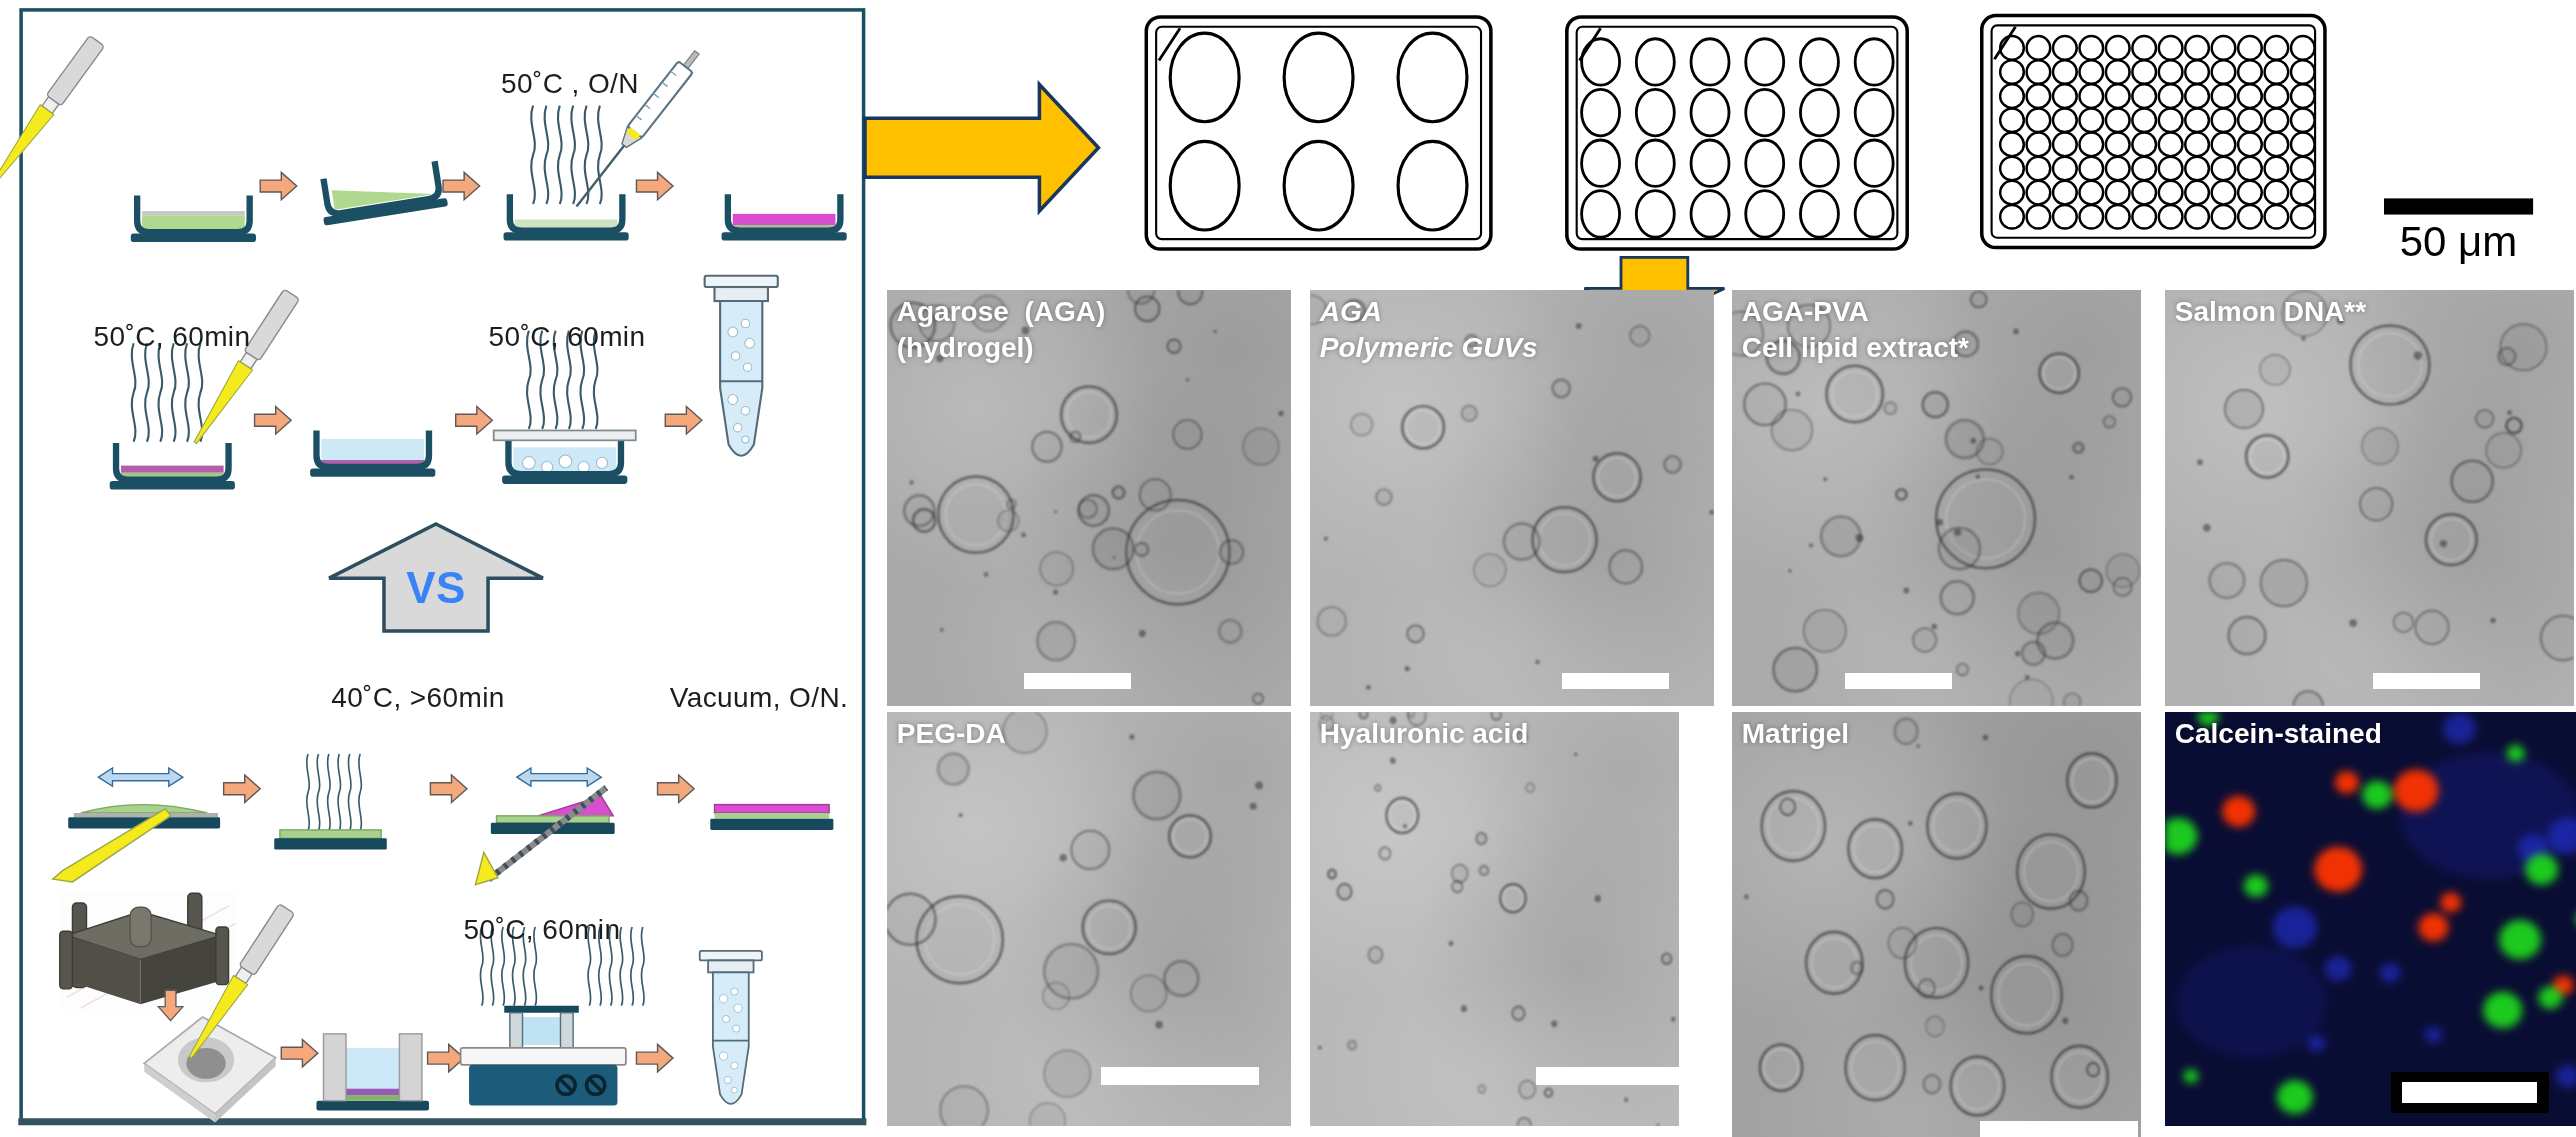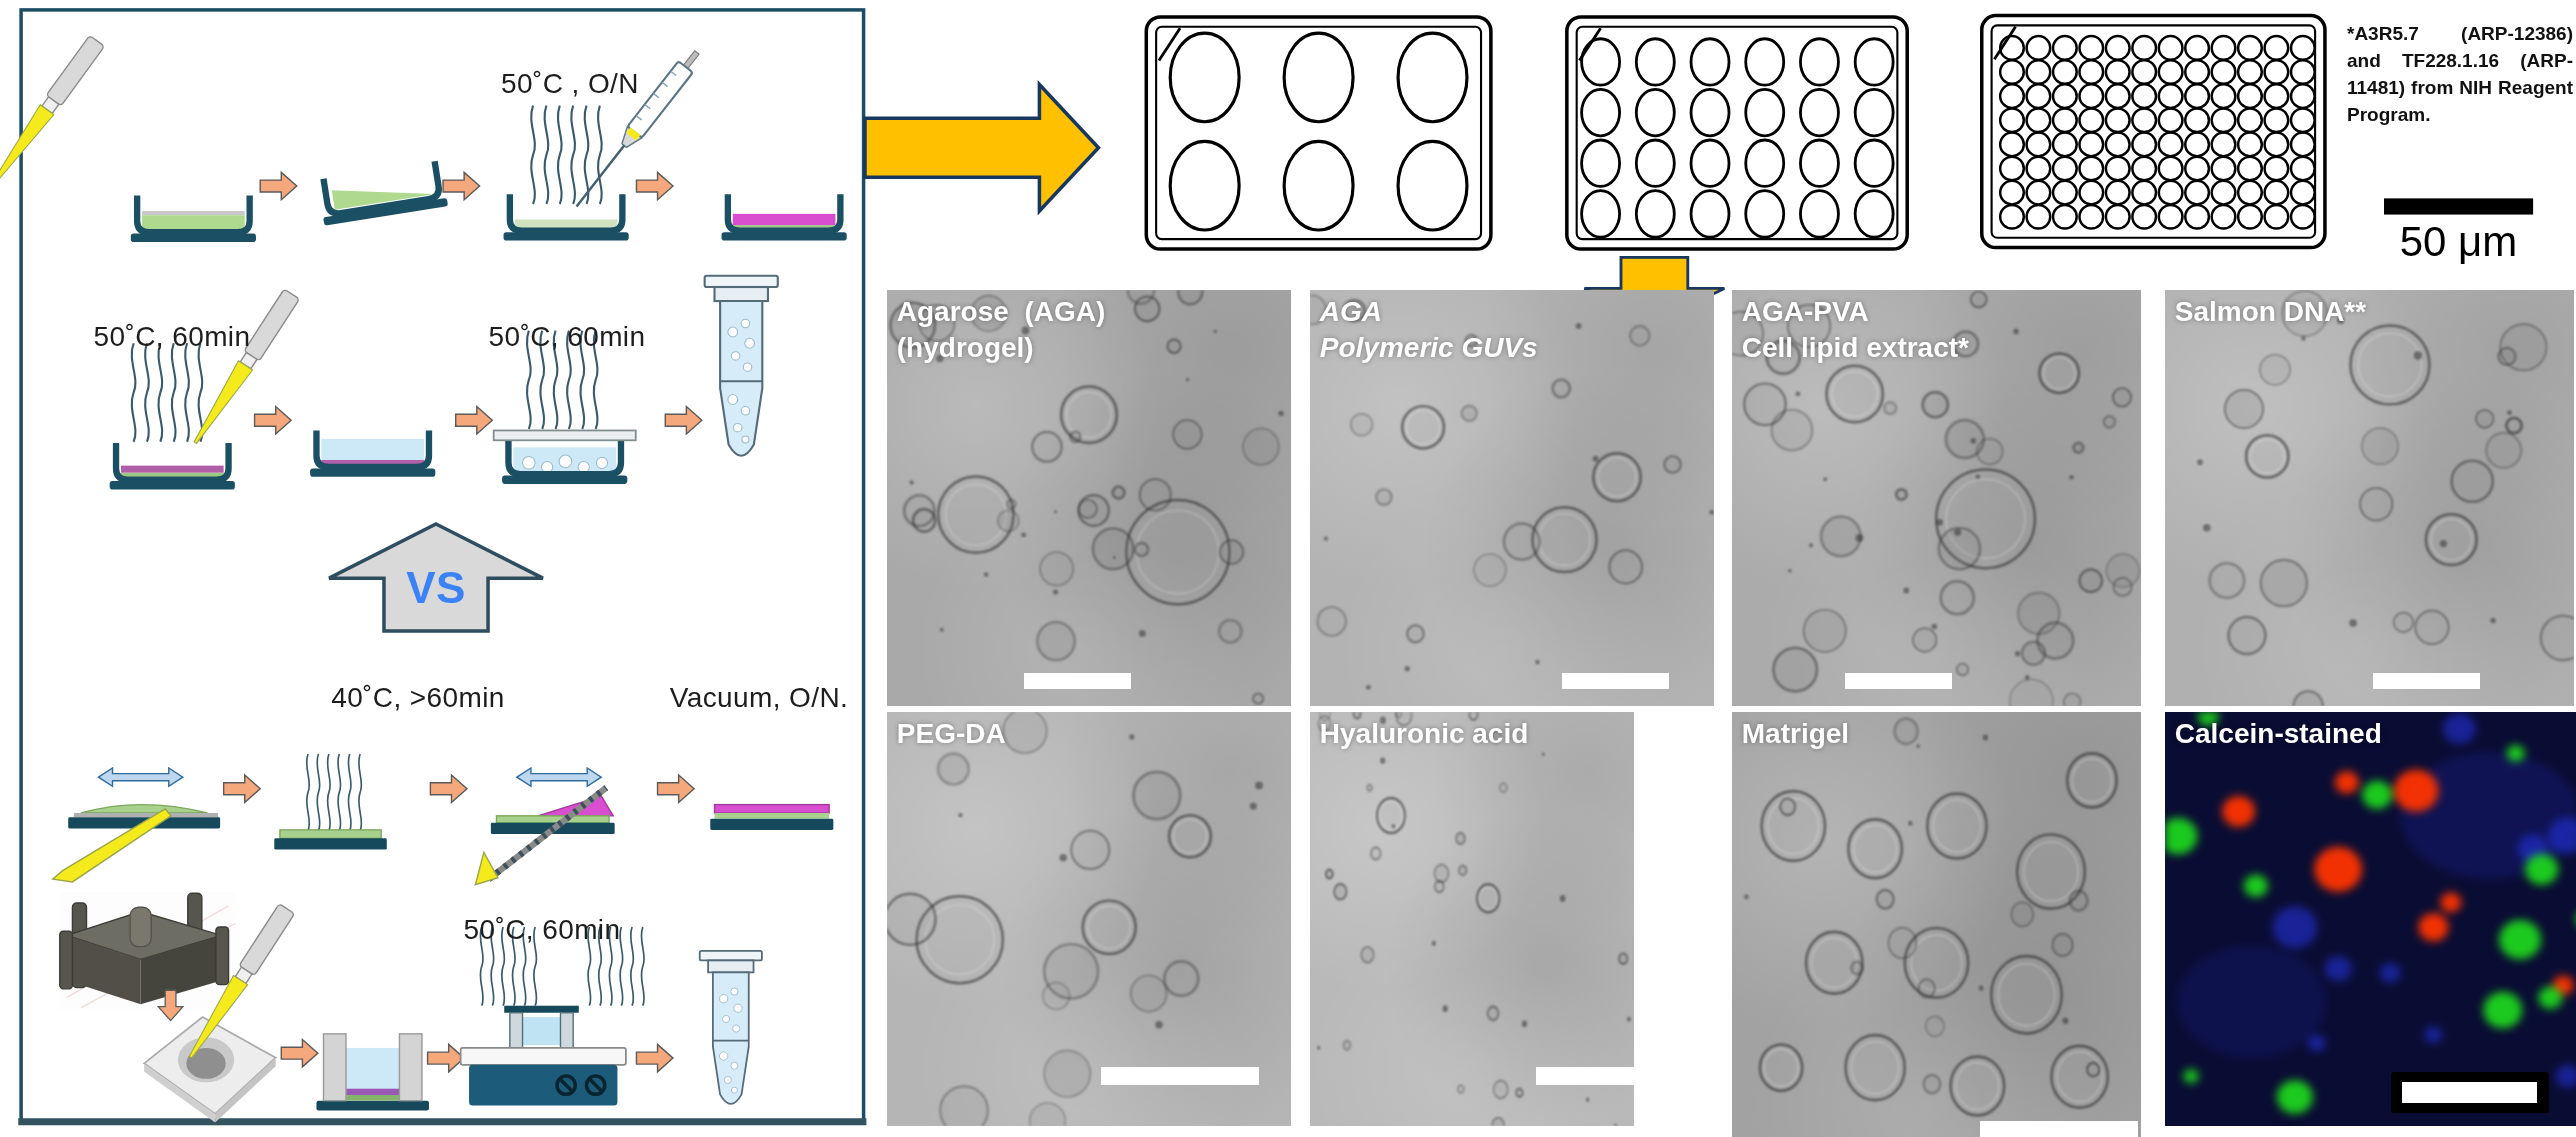--- a/index.html
+++ b/index.html
@@ -407,21 +407,20 @@
 
 <div class="lbl" style="left:570px;top:68px;">50˚C , O/N</div>
 <div class="lbl" style="left:172px;top:321px;">50˚C, 60min</div>
 <div class="lbl" style="left:567px;top:321px;">50˚C, 60min</div>
 <div class="lbl vs" style="left:436px;top:563px;">VS</div>
 <div class="lbl" style="left:418px;top:682px;">40˚C, &gt;60min</div>
 <div class="lbl" style="left:759px;top:682px;">Vacuum, O/N.</div>
 <div class="lbl" style="left:542px;top:914px;">50˚C, 60min</div>
 
 <div class="notes">
-  <p>*A3R5.7 (ARP-12386) and TF228.1.16 (ARP-11481) from NIH Reagent Program.</p>
 </div>
 <div class="scale-label">50 μm</div>
 
 <div class="micro bf bf0" style="left:887px;top:290px;width:404px;height:416px;">
   <svg class="vesicles" id="ves-0" viewBox="0 0 580 590" preserveAspectRatio="none">
         <circle cx="417.59999999999997" cy="371.7" r="74" fill="rgba(160,160,160,0.15)" stroke="rgba(40,40,40,0.60)" stroke-width="3.5"></circle>
         <circle cx="417.59999999999997" cy="371.7" r="59.2" fill="none" stroke="rgba(255,255,255,0.25)" stroke-width="2"></circle>
         <circle cx="127.6" cy="318.6" r="54" fill="rgba(160,160,160,0.15)" stroke="rgba(40,40,40,0.60)" stroke-width="3.5"></circle>
         <circle cx="127.6" cy="318.6" r="43.2" fill="none" stroke="rgba(255,255,255,0.25)" stroke-width="2"></circle>
         <circle cx="290" cy="177" r="40" fill="rgba(160,160,160,0.15)" stroke="rgba(40,40,40,0.60)" stroke-width="3.5"></circle>
@@ -625,21 +624,21 @@
         <circle cx="351.5385338058695" cy="35.51130633801222" r="3.708409876562655" fill="rgba(40,40,40,0.5)"></circle>
         <circle cx="390.51900108344853" cy="445.79592623049393" r="5.31055839266628" fill="rgba(40,40,40,0.5)"></circle>
         <circle cx="105.54837292060256" cy="147.05746311228722" r="3.0801156479865313" fill="rgba(40,40,40,0.5)"></circle>
         <circle cx="252.94467460364103" cy="207.56329516181722" r="5.277182890102267" fill="rgba(40,40,40,0.5)"></circle>
         <circle cx="534.1635318426415" cy="104.58151873201132" r="5.571201544255018" fill="rgba(40,40,40,0.5)"></circle>
         <circle cx="525.866138827987" cy="134.21987941488624" r="4.9132305616512895" fill="rgba(40,40,40,0.5)"></circle>
       </svg>
   <div class="mlabel">PEG-DA</div>
   <div class="bar2" style="left:214px;bottom:41px;"></div>
 </div>
-<div class="micro bf bf5" style="left:1310px;top:712px;width:324px;height:414px;">
+<div class="micro bf bf5" style="left:1310px;top:712px;width:369px;height:414px;">
   <svg class="vesicles" id="ves-5" viewBox="0 0 580 590" preserveAspectRatio="none">
         <circle cx="145" cy="147.5" r="25" fill="rgba(160,160,160,0.15)" stroke="rgba(40,40,40,0.60)" stroke-width="3.5"></circle>
         <circle cx="145" cy="147.5" r="20" fill="none" stroke="rgba(255,255,255,0.25)" stroke-width="2"></circle>
         <circle cx="319" cy="265.5" r="20" fill="rgba(160,160,160,0.15)" stroke="rgba(40,40,40,0.60)" stroke-width="3.5"></circle>
         <circle cx="319" cy="265.5" r="16" fill="none" stroke="rgba(255,255,255,0.25)" stroke-width="2"></circle>
         <circle cx="84.24736880231649" cy="2.7623610594309866" r="6.2398561728186905" fill="rgba(110,110,110,0.14802353407256305)" stroke="rgba(45,45,45,0.4763892274349928)" stroke-width="3.7280960860662162"></circle>
         <circle cx="26.644193725660443" cy="2.6795021747238934" r="9.518275133799762" fill="rgba(110,110,110,0.09231446885503827)" stroke="rgba(45,45,45,0.3007622501347214)" stroke-width="2.0344005883671343"></circle>
         <circle cx="560.6360618164763" cy="351.5754680125974" r="7.548620988149196" fill="rgba(110,110,110,0.1626270250417292)" stroke="rgba(45,45,45,0.593699845019728)" stroke-width="2.748853186611086"></circle>
         <circle cx="374.9222700437531" cy="542.4591077235527" r="5.7030483041889966" fill="rgba(110,110,110,0.07860849439166487)" stroke="rgba(45,45,45,0.5156914096092805)" stroke-width="3.5545140760950744"></circle>
         <circle cx="106.46043330896646" cy="108.12724146293476" r="4.50334015628323" fill="rgba(110,110,110,0.11625382100231946)" stroke="rgba(45,45,45,0.38282396660652007)" stroke-width="2.8767745411023498"></circle>

